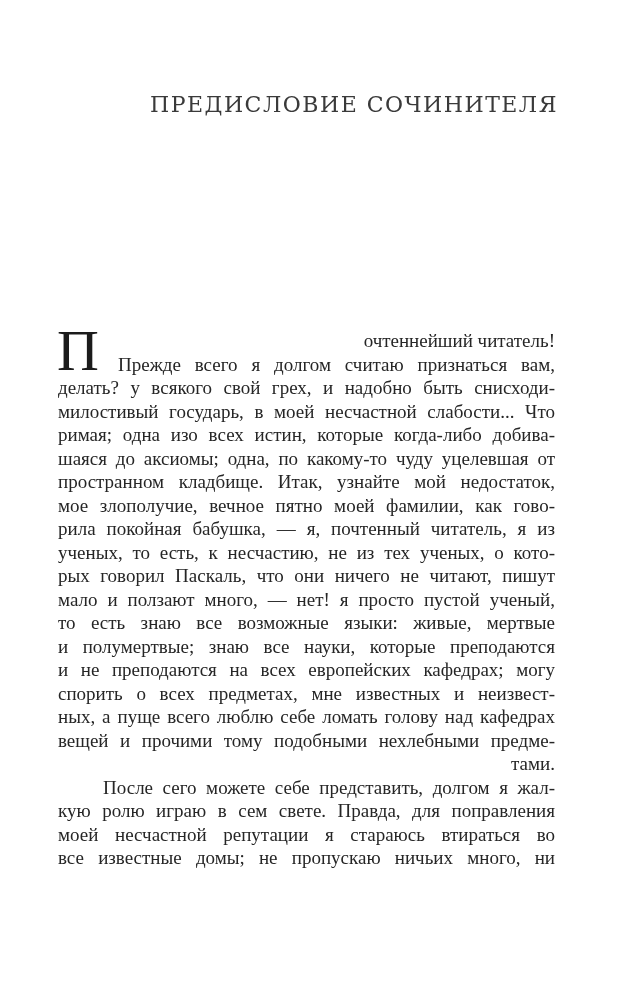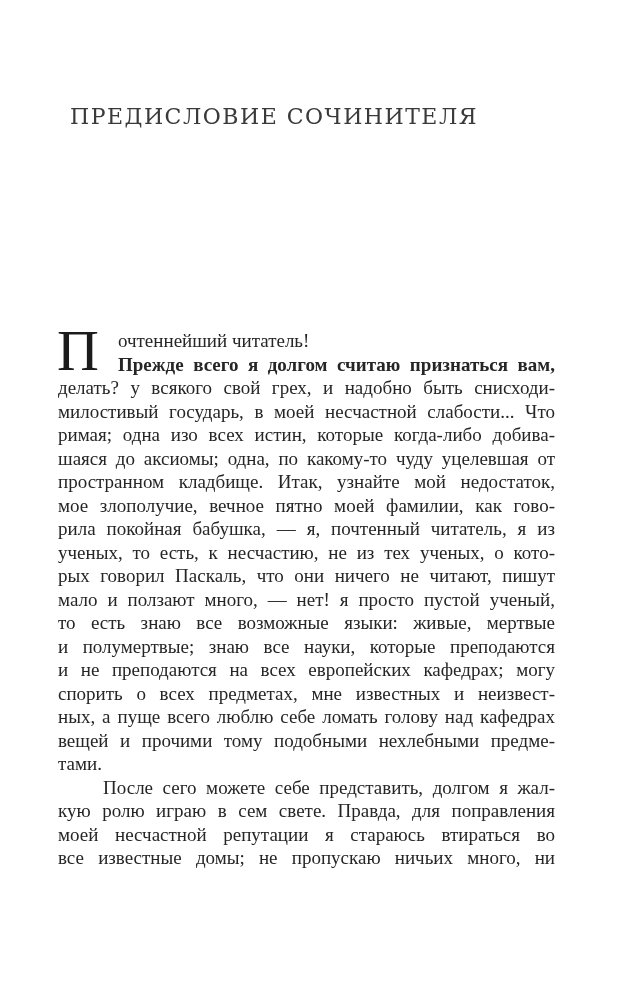--- a/index.html
+++ b/index.html
@@ -13,22 +13,22 @@
     height: 1000px;
     background: #ffffff;
     overflow: hidden;
     font-family: "Liberation Serif", serif;
   }
   .chapter-title {
     position: absolute;
     top: 92px;
     left: 58px;
     width: 500px;
-    margin: 12px;
-    text-align: left;
+    margin: 0;
+    text-align: right;
     font-family: "DejaVu Serif", serif;
     font-weight: normal;
     font-size: 22px;
     letter-spacing: 1.5px;
     color: #3a3a3a;
     white-space: nowrap;
   }
   .text-block {
     position: absolute;
     left: 58px;
@@ -46,37 +46,37 @@
     left: -1px;
     font-size: 58px;
     line-height: 58px;
     font-family: "Liberation Serif", serif;
     color: #1b1b1b;
   }
   .line {
     height: 23.5px;
     line-height: 23.5px;
     overflow: hidden;
-    text-align: left;
+    text-align: right;
   }
   .line.justify {
     text-align: justify;
     text-align-last: justify;
   }
 </style>
 </head>
 <body>
 
 <div class="page">
   <h1 class="chapter-title">ПРЕДИСЛОВИЕ СОЧИНИТЕЛЯ</h1>
   <div class="text-block">
       <div class="paragraph">
         <span class="dropcap">П</span>
         <div class="line" style="margin-left: 60px;">очтеннейший читатель!</div>
-        <div class="line justify" style="margin-left: 60px; font-weight: bold;">Прежде всего я долгом считаю признаться вам,</div>
+        <div class="line justify" style="margin-left: 60px;">Прежде всего я долгом считаю признаться вам,</div>
         <div class="line justify">делать? у всякого свой грех, и надобно быть снисходи-</div>
         <div class="line justify">милостивый государь, в моей несчастной слабости... Что</div>
         <div class="line justify">римая; одна изо всех истин, которые когда-либо добива-</div>
         <div class="line justify">шаяся до аксиомы; одна, по какому-то чуду уцелевшая от</div>
         <div class="line justify">пространном кладбище. Итак, узнайте мой недостаток,</div>
         <div class="line justify">мое злополучие, вечное пятно моей фамилии, как гово-</div>
         <div class="line justify">рила покойная бабушка, — я, почтенный читатель, я из</div>
         <div class="line justify">ученых, то есть, к несчастию, не из тех ученых, о кото-</div>
         <div class="line justify">рых говорил Паскаль, что они ничего не читают, пишут</div>
         <div class="line justify">мало и ползают много, — нет! я просто пустой ученый,</div>

